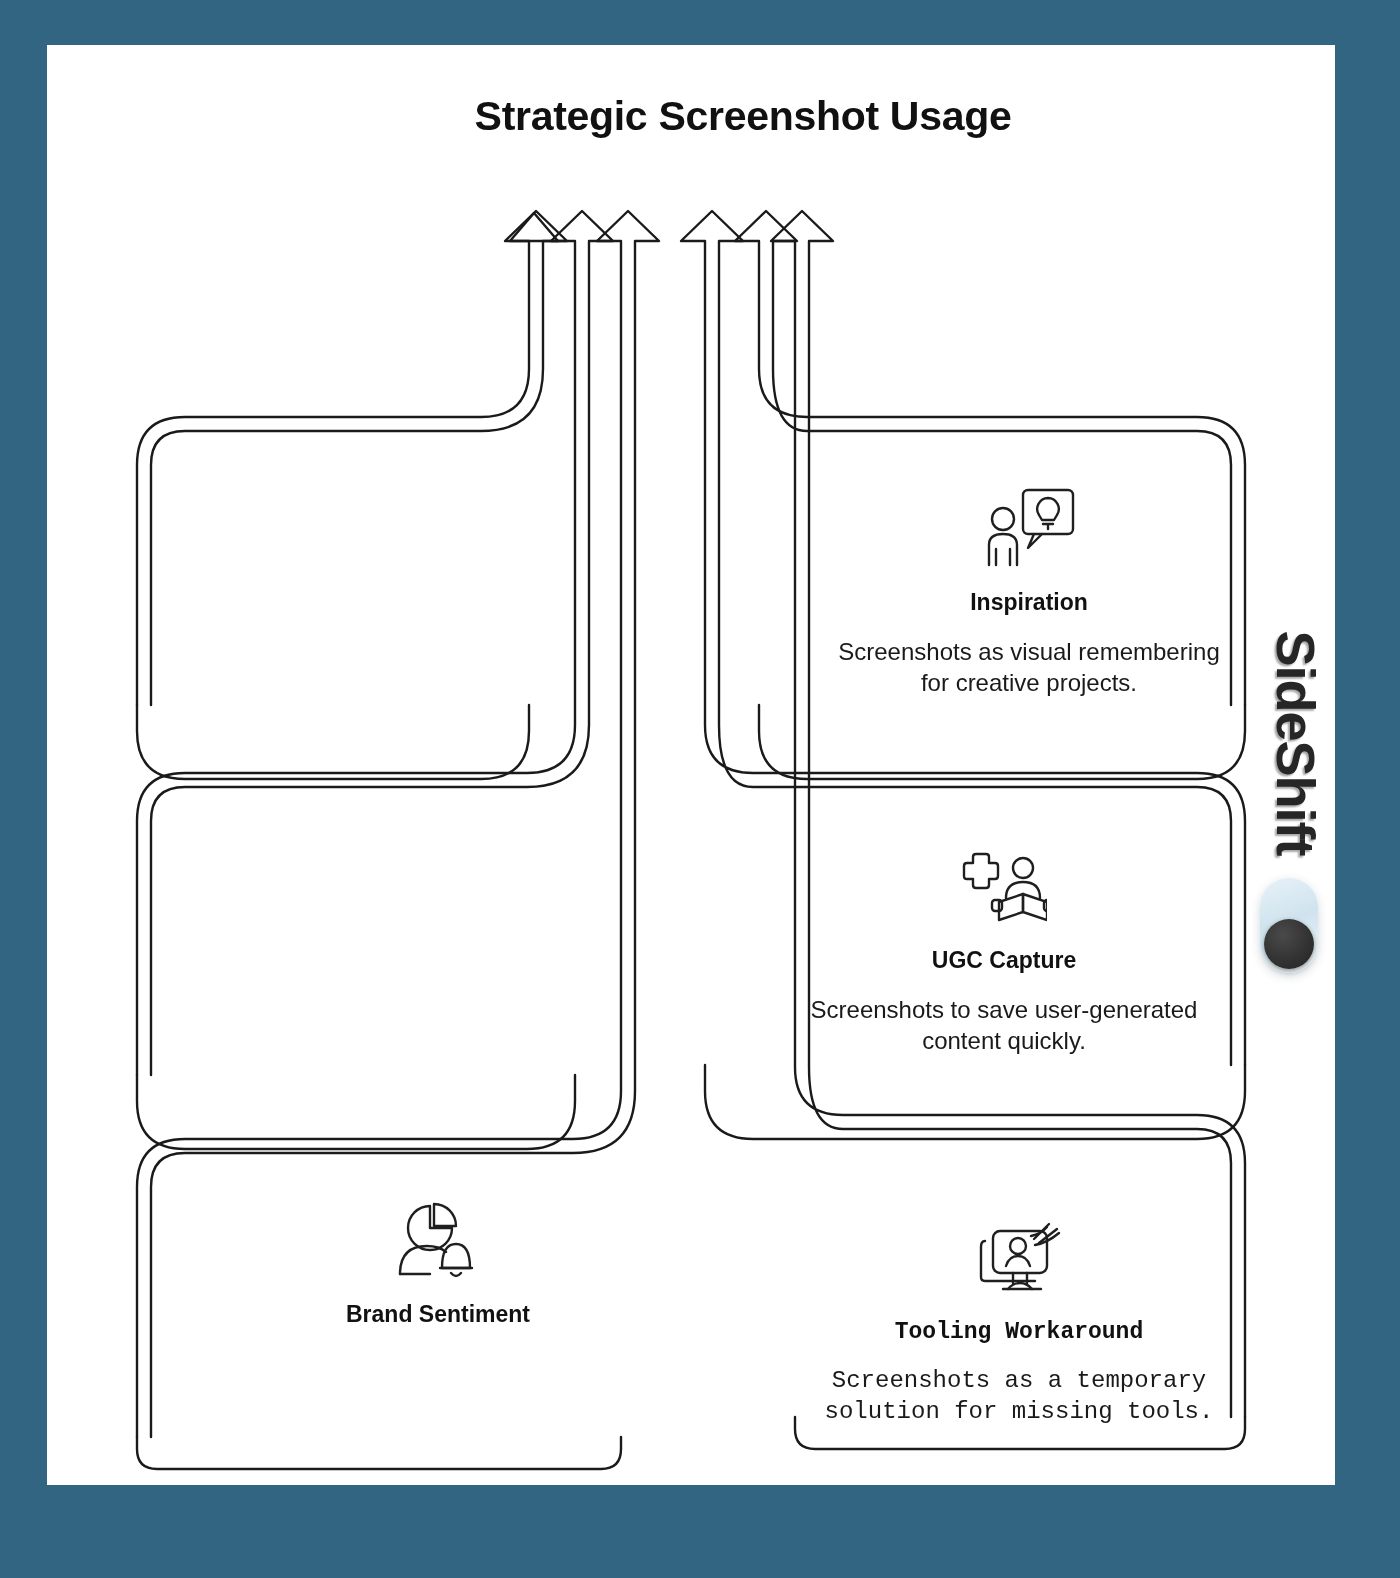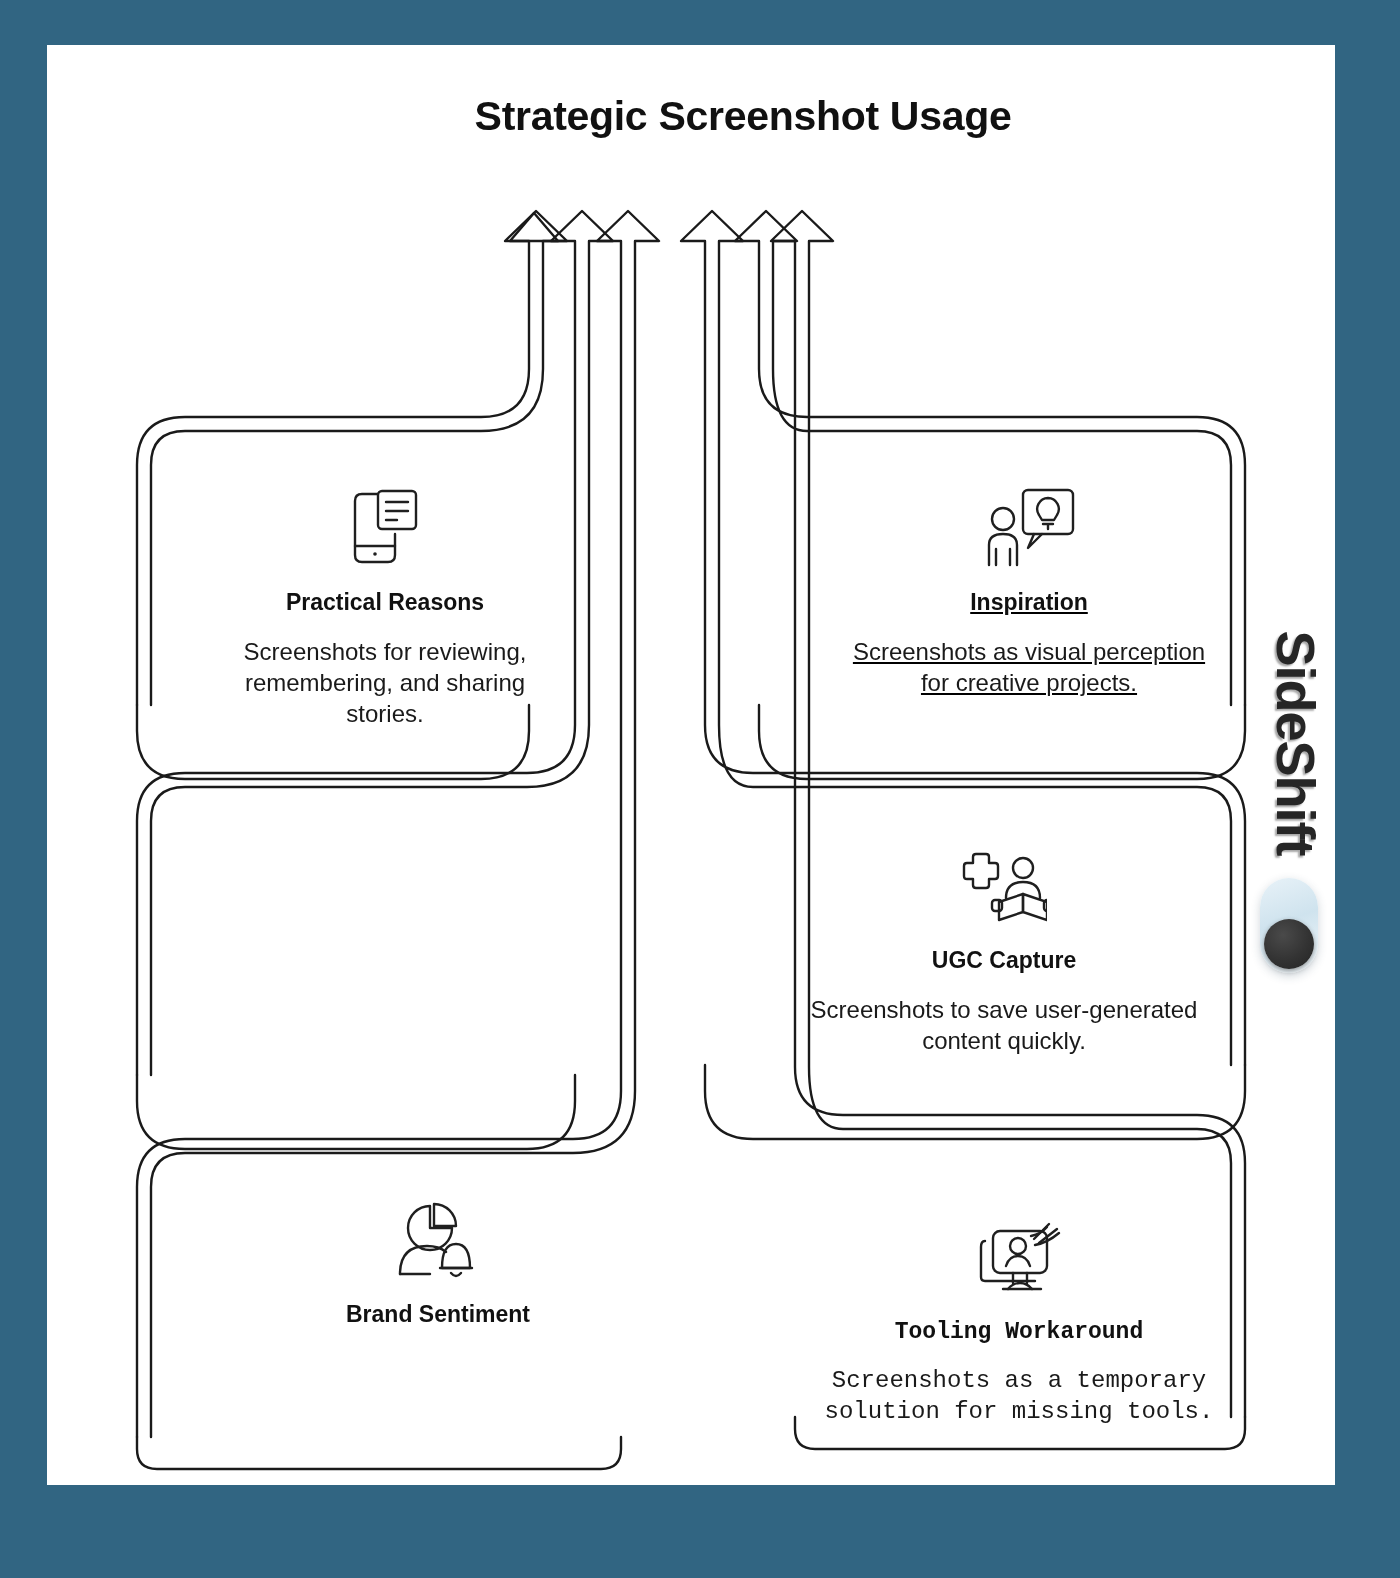--- a/index.html
+++ b/index.html
@@ -56,21 +56,21 @@
     color:#1a1a1a;
     line-height:1.3;
     margin-top:20px;
   }
 
   
   #card-practical  { left:160px;  top:440px;  width:356px; }
   #card-campaign   { left:178px;  top:798px;  width:374px; }
   #card-brand      { left:160px;  top:1152px; width:462px; }
   
-  #card-inspiration{ left:790px;  top:440px;  width:384px;text-decoration:underline; }
+  #card-inspiration{ left:790px;  top:440px;  width:384px; }
   #card-ugc        { left:740px;  top:798px;  width:434px; }
   #card-tooling    { left:752px;  top:1170px; width:440px;font-family:Liberation Mono, monospace; }
 
   .brand {
     position:absolute;
     left:1238px; top:560px;
     width:110px; height:420px;
   }
   .brand-name {
     position:absolute;
@@ -168,33 +168,20 @@
         <path d="M90 1392 L90 1404 Q90 1424 110 1424 L554 1424 Q574 1424 574 1404 L574 1392"></path>
         <path d="M1198 660 L1198 686 Q1198 734 1150 734 L760 734 Q712 734 712 686 L712 660"></path>
         <path d="M1198 1020 L1198 1046 Q1198 1094 1150 1094 L706 1094 Q658 1094 658 1046 L658 1020"></path>
         <path d="M1198 1372 L1198 1384 Q1198 1404 1178 1404 L768 1404 Q748 1404 748 1384 L748 1372"></path>
       </g>
     </svg>
   </div>
 
   <div id="page-title">Strategic Screenshot Usage</div>
 
-  <div class="card" id="card-practical">
-    <div class="card-icon">
-      <svg width="74" height="82" viewBox="0 0 74 82" fill="none" stroke="#1f1f1f" stroke-width="2.4" stroke-linejoin="round" stroke-linecap="round">
-        <path d="M30 7 H14 Q7 7 7 14 V68 Q7 75 14 75 H40 Q47 75 47 68 V47"></path>
-        <path d="M7 59 H47"></path>
-        <circle cx="27" cy="67" r="1.8" fill="#1f1f1f" stroke="none"></circle>
-        <rect x="30" y="4" width="38" height="38" rx="4"></rect>
-        <path d="M38 15 H60 M38 24 H60 M38 33 H49"></path>
-      </svg>
-    </div>
-    <div class="card-title">Practical Reasons</div>
-    <div class="card-desc">Screenshots for reviewing, remembering, and sharing stories.</div>
-  </div>
 
 
   <div class="card" id="card-brand">
     <div class="card-icon">
       <svg width="84" height="80" viewBox="0 0 84 80" fill="none" stroke="#1f1f1f" stroke-width="2.4" stroke-linejoin="round" stroke-linecap="round">
         <path d="M34 6 A22 22 0 1 0 56 28 H34 Z"></path>
         <path d="M38 4 A22 22 0 0 1 60 26 H38 Z"></path>
         <path d="M4 74 Q4 46 31 46 Q43 46 50 52"></path>
         <path d="M4 74 H34"></path>
         <path d="M46 68 Q46 44 60 44 Q74 44 74 68 Z"></path>
@@ -211,21 +198,21 @@
         <circle cx="21" cy="32" r="11"></circle>
         <path d="M7 78 V58 Q7 47 21 47 Q35 47 35 58 V78"></path>
         <path d="M14 78 V62 M28 78 V62"></path>
         <rect x="41" y="3" width="50" height="44" rx="5"></rect>
         <path d="M52 47 L46 61 L60 47"></path>
         <path d="M66 11 A11 11 0 0 0 57 28 L60 33 H72 L75 28 A11 11 0 0 0 66 11 Z"></path>
         <path d="M61 37 H71 M66 37 V42"></path>
       </svg>
     </div>
     <div class="card-title">Inspiration</div>
-    <div class="card-desc">Screenshots as visual perception for creative projects.</div>
+    <div class="card-desc">Screenshots as visual remembering for creative projects.</div>
   </div>
 
   <div class="card" id="card-ugc">
     <div class="card-icon">
       <svg width="86" height="80" viewBox="0 0 86 80" fill="none" stroke="#1f1f1f" stroke-width="2.4" stroke-linejoin="round" stroke-linecap="round">
         <path d="M12 6 H22 Q25 6 25 9 V15 H31 Q34 15 34 18 V28 Q34 31 31 31 H25 V37 Q25 40 22 40 H12 Q9 40 9 37 V31 H3 Q0 31 0 28 V18 Q0 15 3 15 H9 V9 Q9 6 12 6 Z" transform="translate(3,2)"></path>
         <circle cx="62" cy="22" r="10"></circle>
         <path d="M45 52 Q45 36 62 36 Q79 36 79 52"></path>
         <path d="M62 48 L38 56 V74 L62 66 Z"></path>
         <path d="M62 48 L86 56 V74 L62 66 Z"></path>

